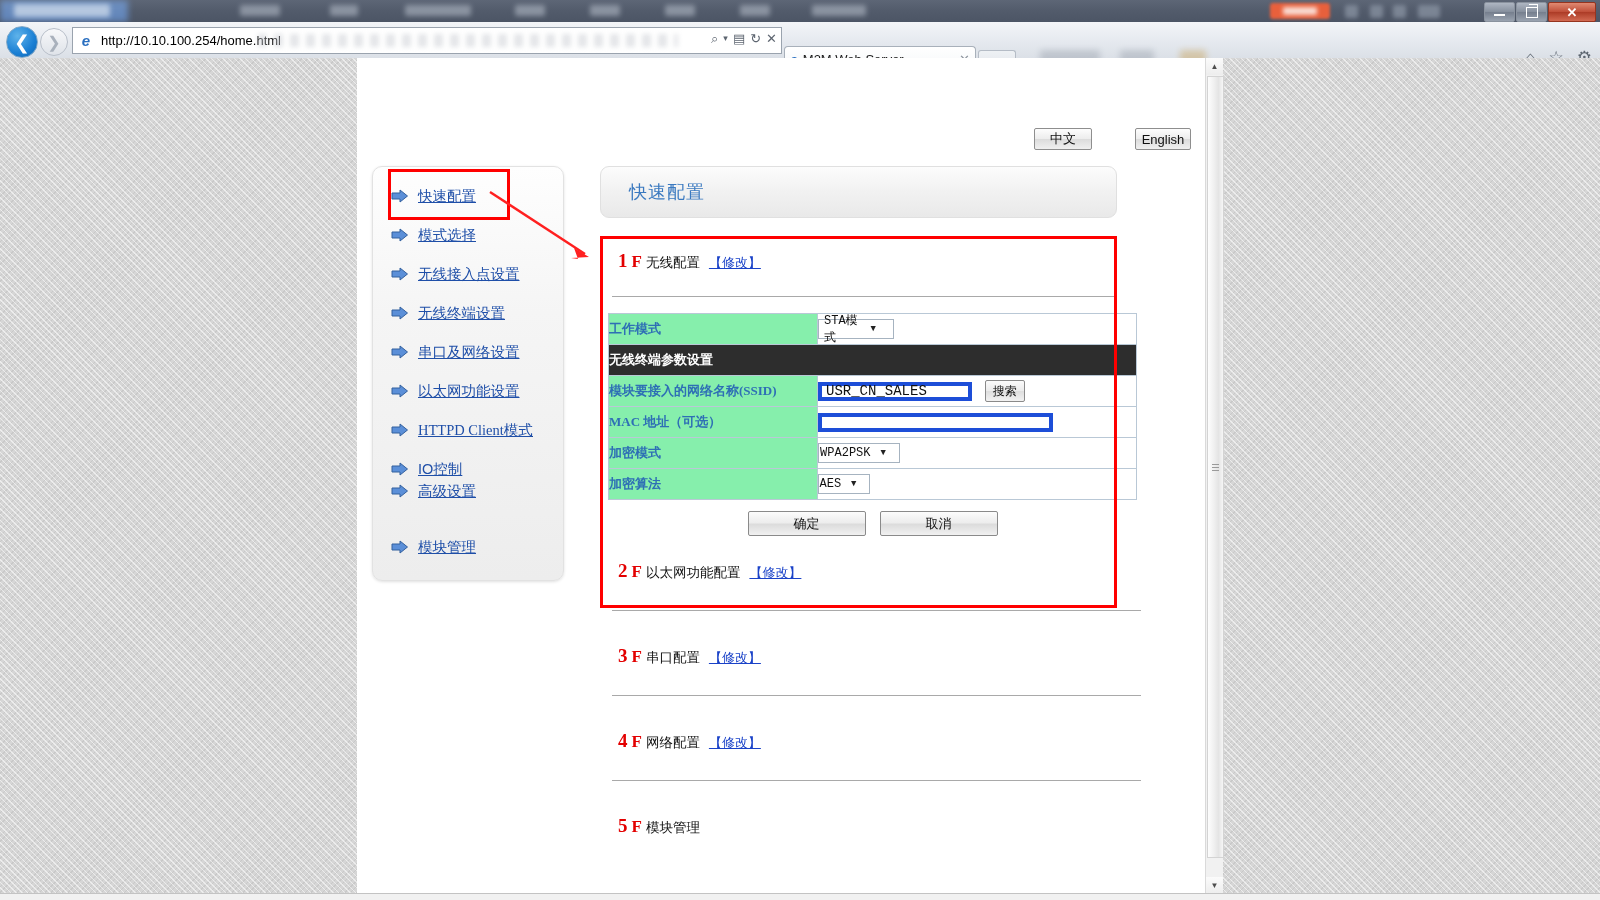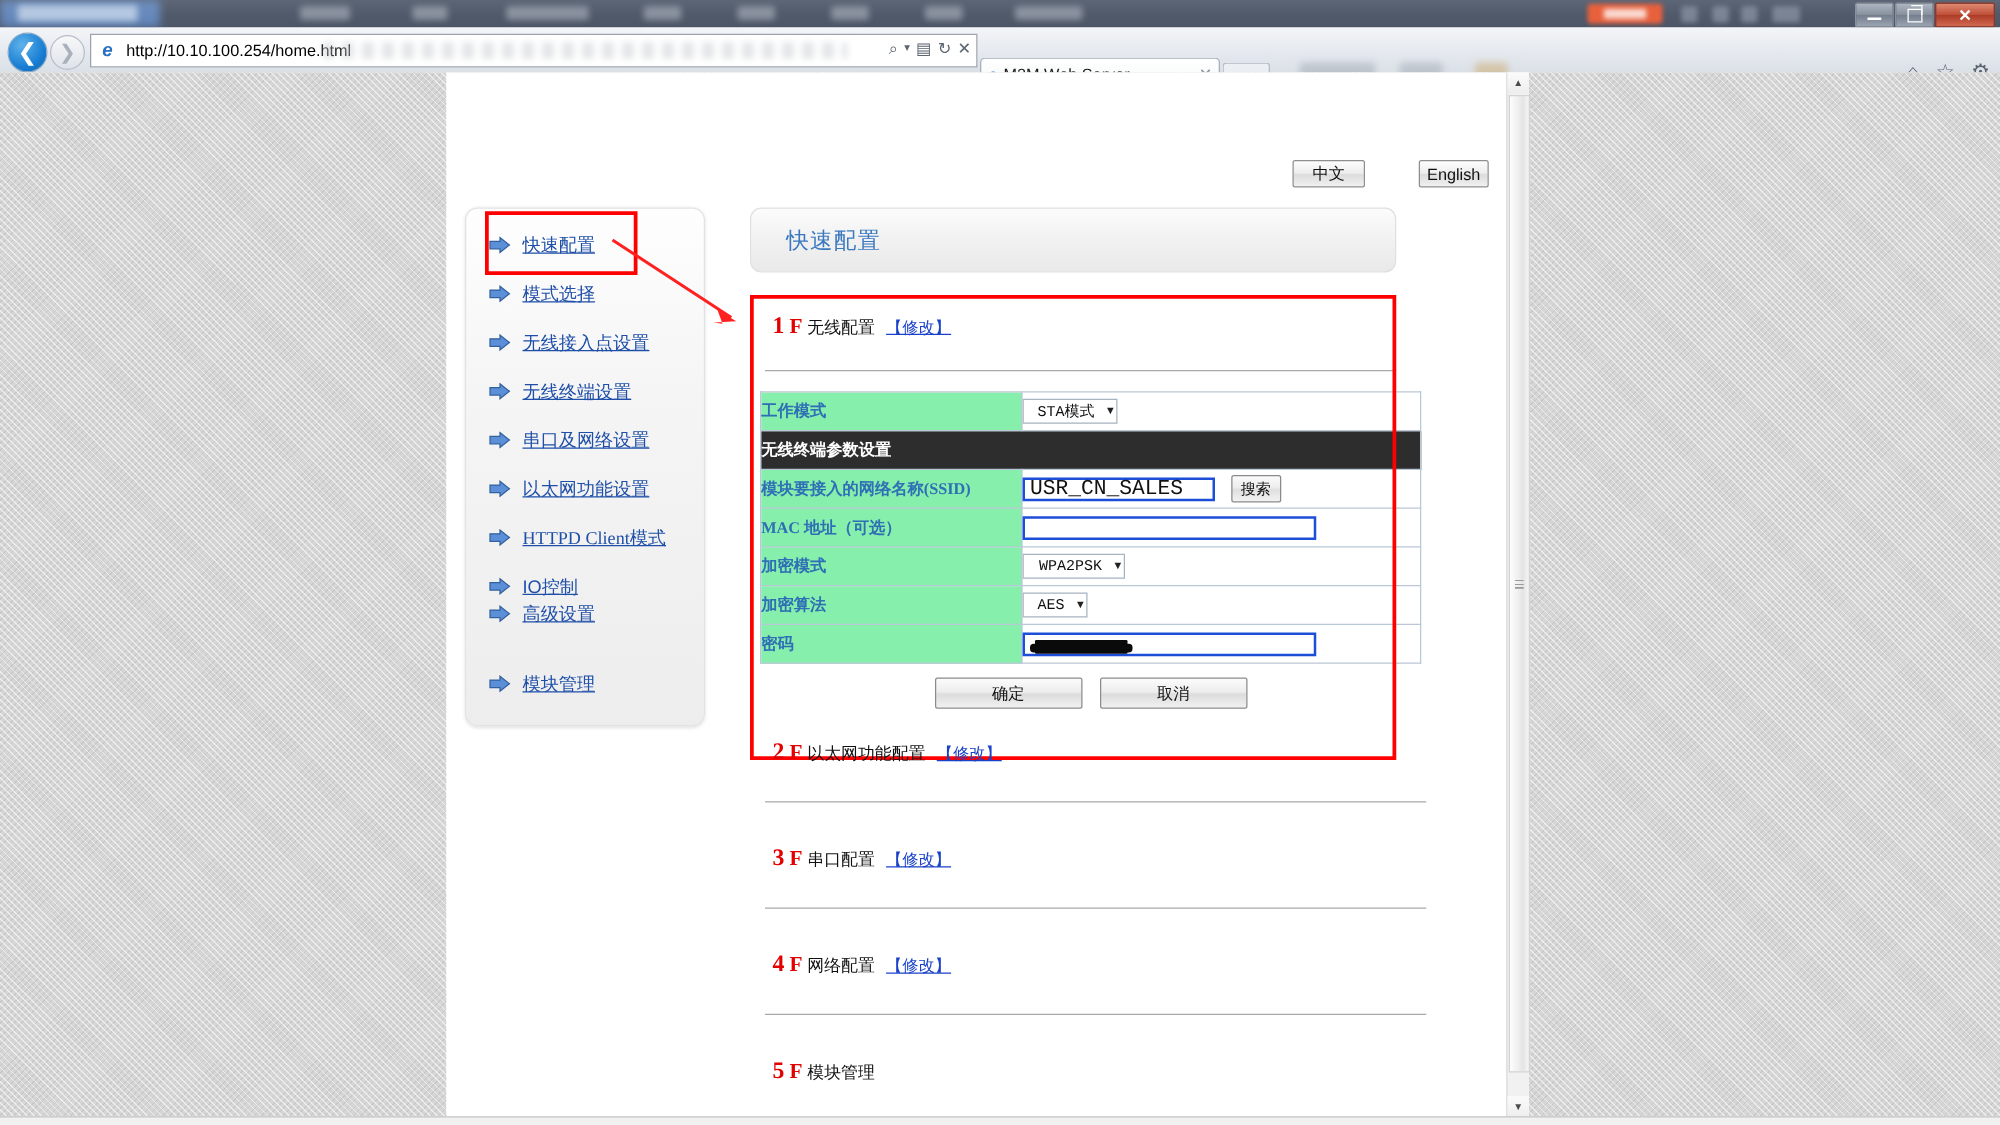--- a/index.html
+++ b/index.html
@@ -245,29 +245,29 @@
     padding-left: 8px; border: 1px solid #2d2d2d; font-size: 13px;
   }
   td.lbl {
     width: 208px; background: #86efac; color: #2e6fb5;
     font-weight: bold; padding-left: 8px;
     font-family: "Liberation Serif", serif; font-size: 14px;
   }
   td.val { background: #ffffff; padding-left: 6px; }
 
   .sel {
-    display: inline-flex; align-items: center; justify-content: flex-end;
+    display: inline-flex; align-items: center; justify-content: center;
     height: 20px; border: 1px solid #a6b3c0; background: #fff;
     font-family: "Liberation Mono", monospace; font-size: 12px; color: #111;
-    padding: 0 2px 0 5px; box-sizing: border-box; vertical-align: middle;
+    padding: 0 17px 0 5px; box-sizing: border-box; vertical-align: middle;
   }
   .sel .caret { margin-left: 10px; font-size: 9px; color: #222; }
   .txt {
-    height: 19px; border: 2px solid #1d4ed8; background: #fff;
-    font-family: "Liberation Mono", monospace; font-size: 17px; color: #111;
+    height: 19px; border: 4px solid #1d4ed8; background: #fff;
+    font-family: "Liberation Mono", monospace; font-size: 14px; color: #111;
     padding: 0 4px; box-sizing: border-box; vertical-align: middle;
     display: inline-flex; align-items: center;
   }
   .btn-sm {
     display: inline-flex; align-items:center; justify-content:center;
     height: 20px; padding: 0 7px; margin-left: 9px;
     border: 1px solid #8a8a8a; border-radius: 2px;
     background: linear-gradient(180deg,#fbfbfb 0%,#ececec 48%,#dedede 52%,#f2f2f2 100%);
     font-size: 12px; color: #111; vertical-align: middle;
   }
@@ -450,21 +450,21 @@
           <span class="menu-label">串口及网络设置</span>
         </div>
         <div class="menu-item" style="top:213px;">
           <span class="arrow-icon">
             <svg width="18" height="14" viewBox="0 0 18 14">
                 <path d="M1 4h8V1l7.5 6L9 13v-3H1z" fill="#5b8fd8" stroke="#33609e" stroke-width="1"></path>
               </svg>
           </span>
           <span class="menu-label">以太网功能设置</span>
         </div>
-        <div class="menu-item" style="top:252px;">
+        <div class="menu-item" style="top:252px;text-decoration:underline;">
           <span class="arrow-icon">
             <svg width="18" height="14" viewBox="0 0 18 14">
                 <path d="M1 4h8V1l7.5 6L9 13v-3H1z" fill="#5b8fd8" stroke="#33609e" stroke-width="1"></path>
               </svg>
           </span>
           <span class="menu-label" style="font-family:'Liberation Serif',serif;">HTTPD Client模式</span>
         </div>
         <div class="menu-item" style="top:291px;">
           <span class="arrow-icon">
             <svg width="18" height="14" viewBox="0 0 18 14">
@@ -550,29 +550,20 @@
             </tr>
             <tr>
               <td class="lbl">加密算法</td>
               <td class="val">
                 <span class="sel" style="width:52px;">
                   <span>AES</span>
                   <span class="caret">▼</span>
                 </span>
               </td>
             </tr>
-            <tr>
-              <td class="lbl">密码</td>
-              <td class="val">
-                <span class="txt" style="width:235px;position:relative;">
-                  <span></span>
-                  <span class="redact"></span>
-                </span>
-              </td>
-            </tr>
           </tbody>
             </table>
 
           <div class="btnrow" style="width:529px;margin-left:8px;">
             <div class="btn-lg">确定</div>
             <div class="btn-lg">取消</div>
           </div>
 
           <div class="red-box form"></div>
         </div>

